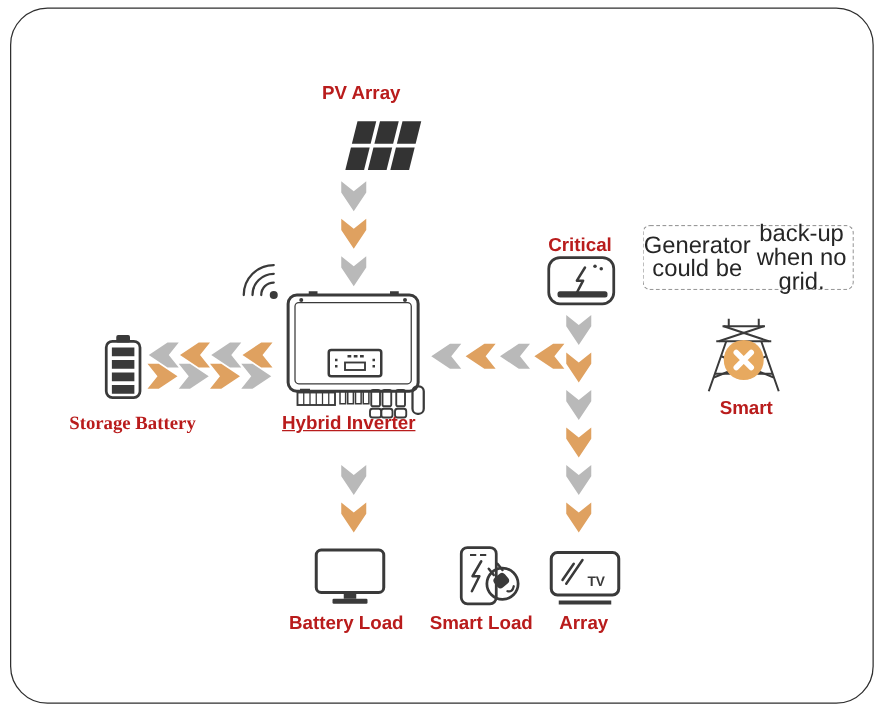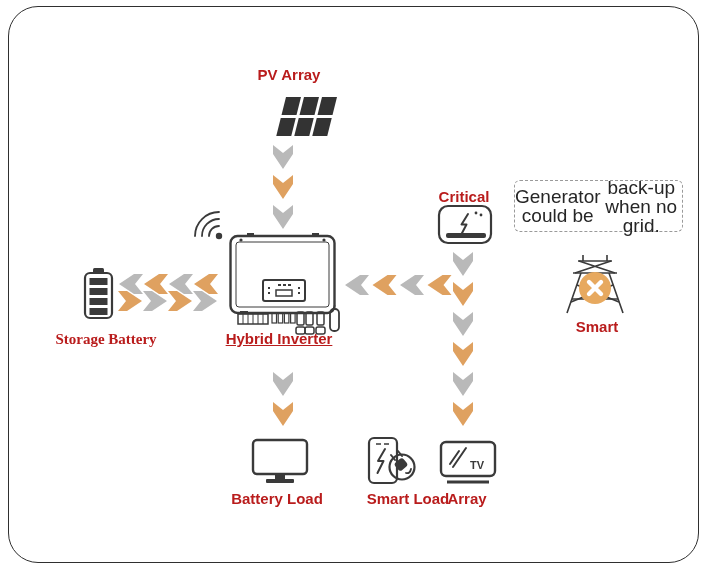--- a/index.html
+++ b/index.html
@@ -182,20 +182,20 @@
       <path d="M447 482 H489" class="stroke" stroke-width="3.2"></path>
     </g>
   </svg>
 
   <div class="node-label" style="left:289px;top:66px;">PV Array</div>
   <div class="node-label" style="left:464px;top:188px;">Critical</div>
   <div class="node-label" style="left:597px;top:318px;">Smart</div>
   <div class="node-label" style="left:106px;top:331px;font-family:Liberation Serif, serif;">Storage Battery</div>
   <div class="node-label" style="left:279px;top:330px;text-decoration:underline;">Hybrid Inverter</div>
   <div class="node-label" style="left:277px;top:490px;">Battery Load</div>
-  <div class="node-label" style="left:385px;top:490px;margin-left:23px;">Smart Load</div>
+  <div class="node-label" style="left:385px;top:490px;">Smart Load</div>
   <div class="node-label" style="left:467px;top:490px;">Array</div>
 
   <div id="note-box">
     <div>Generator could be</div>
     <div>back-up when no grid.</div>
   </div>
 </div>
 
 </body></html>

